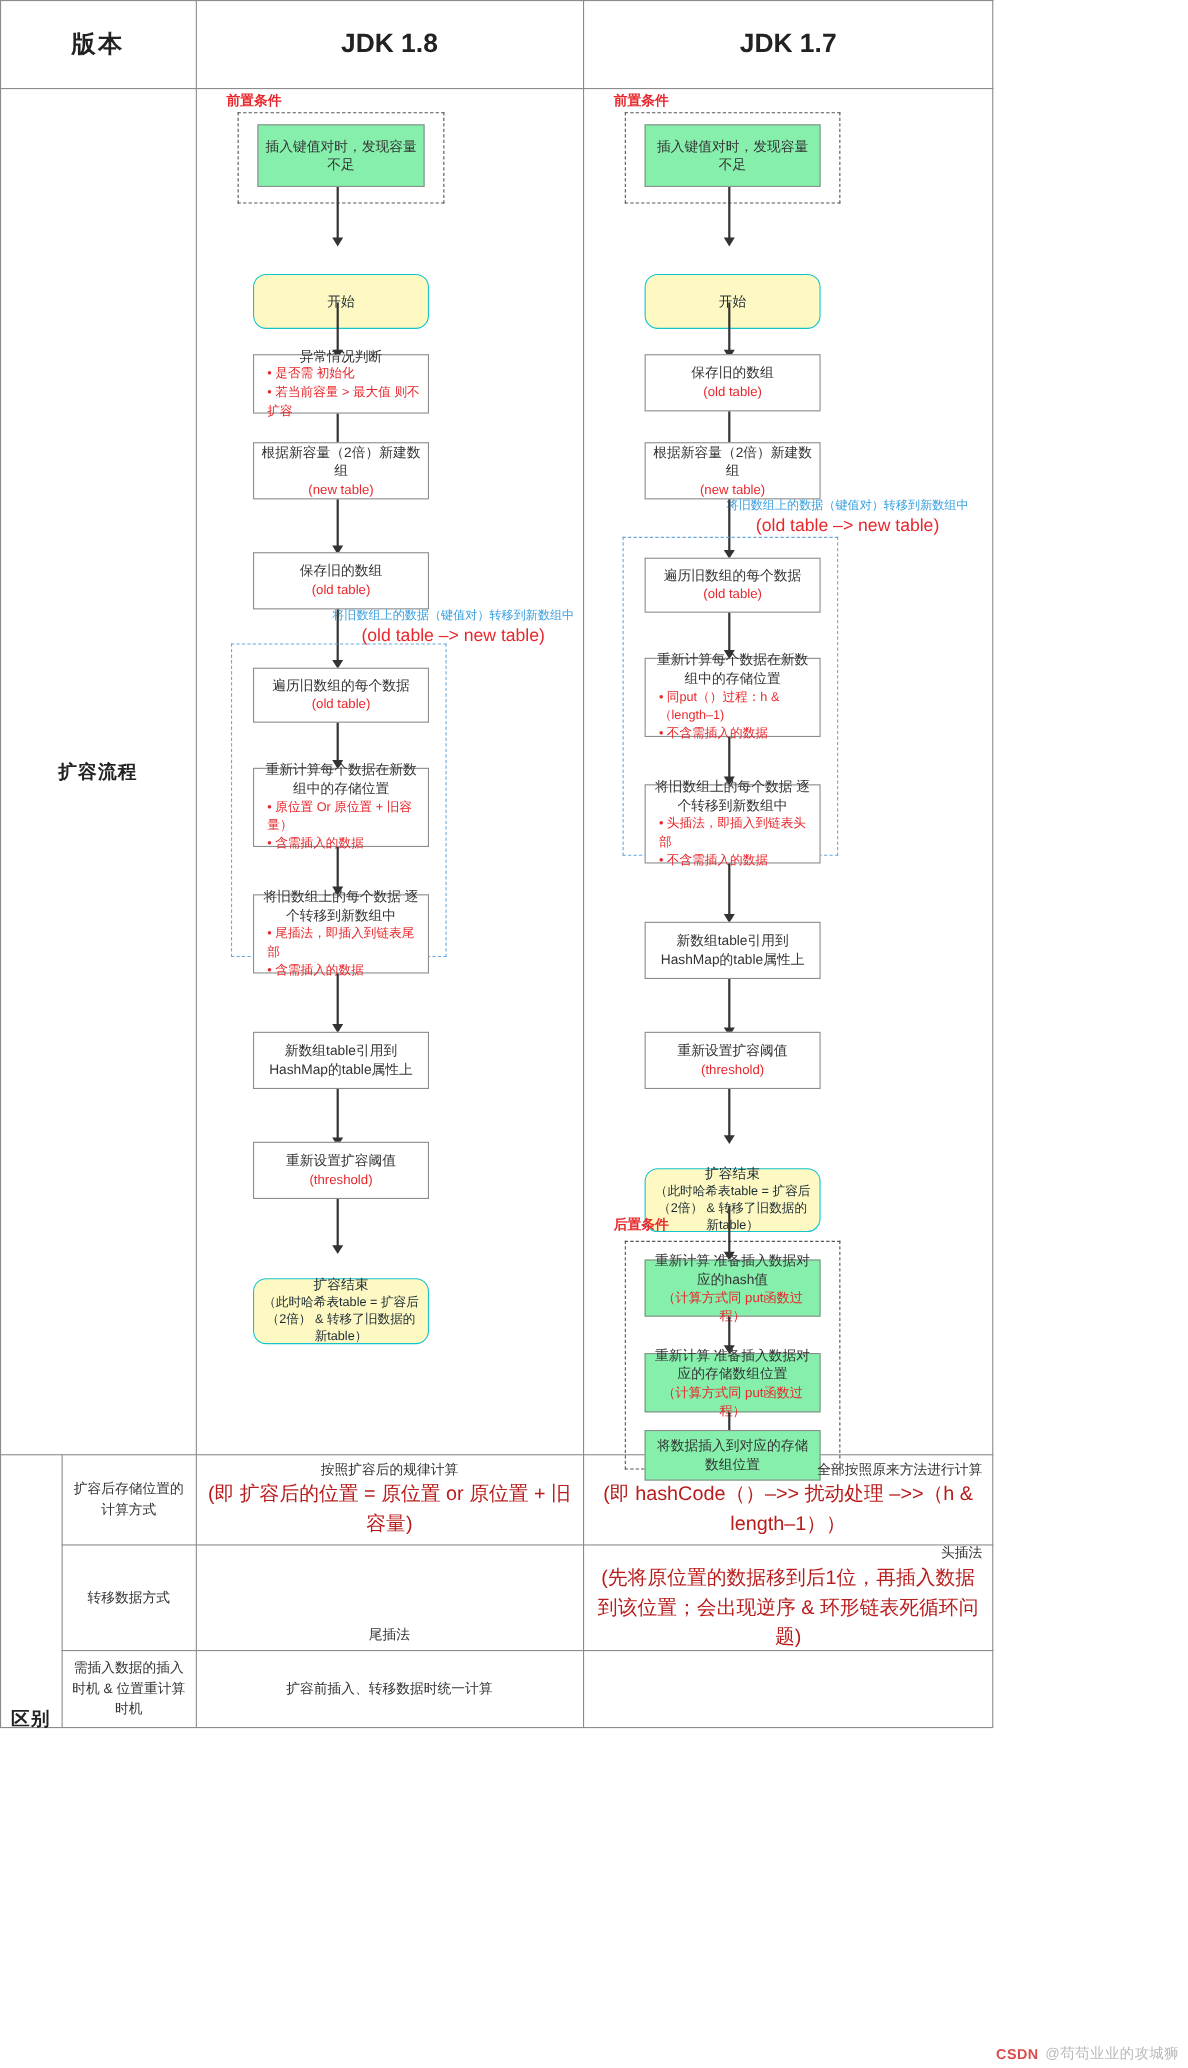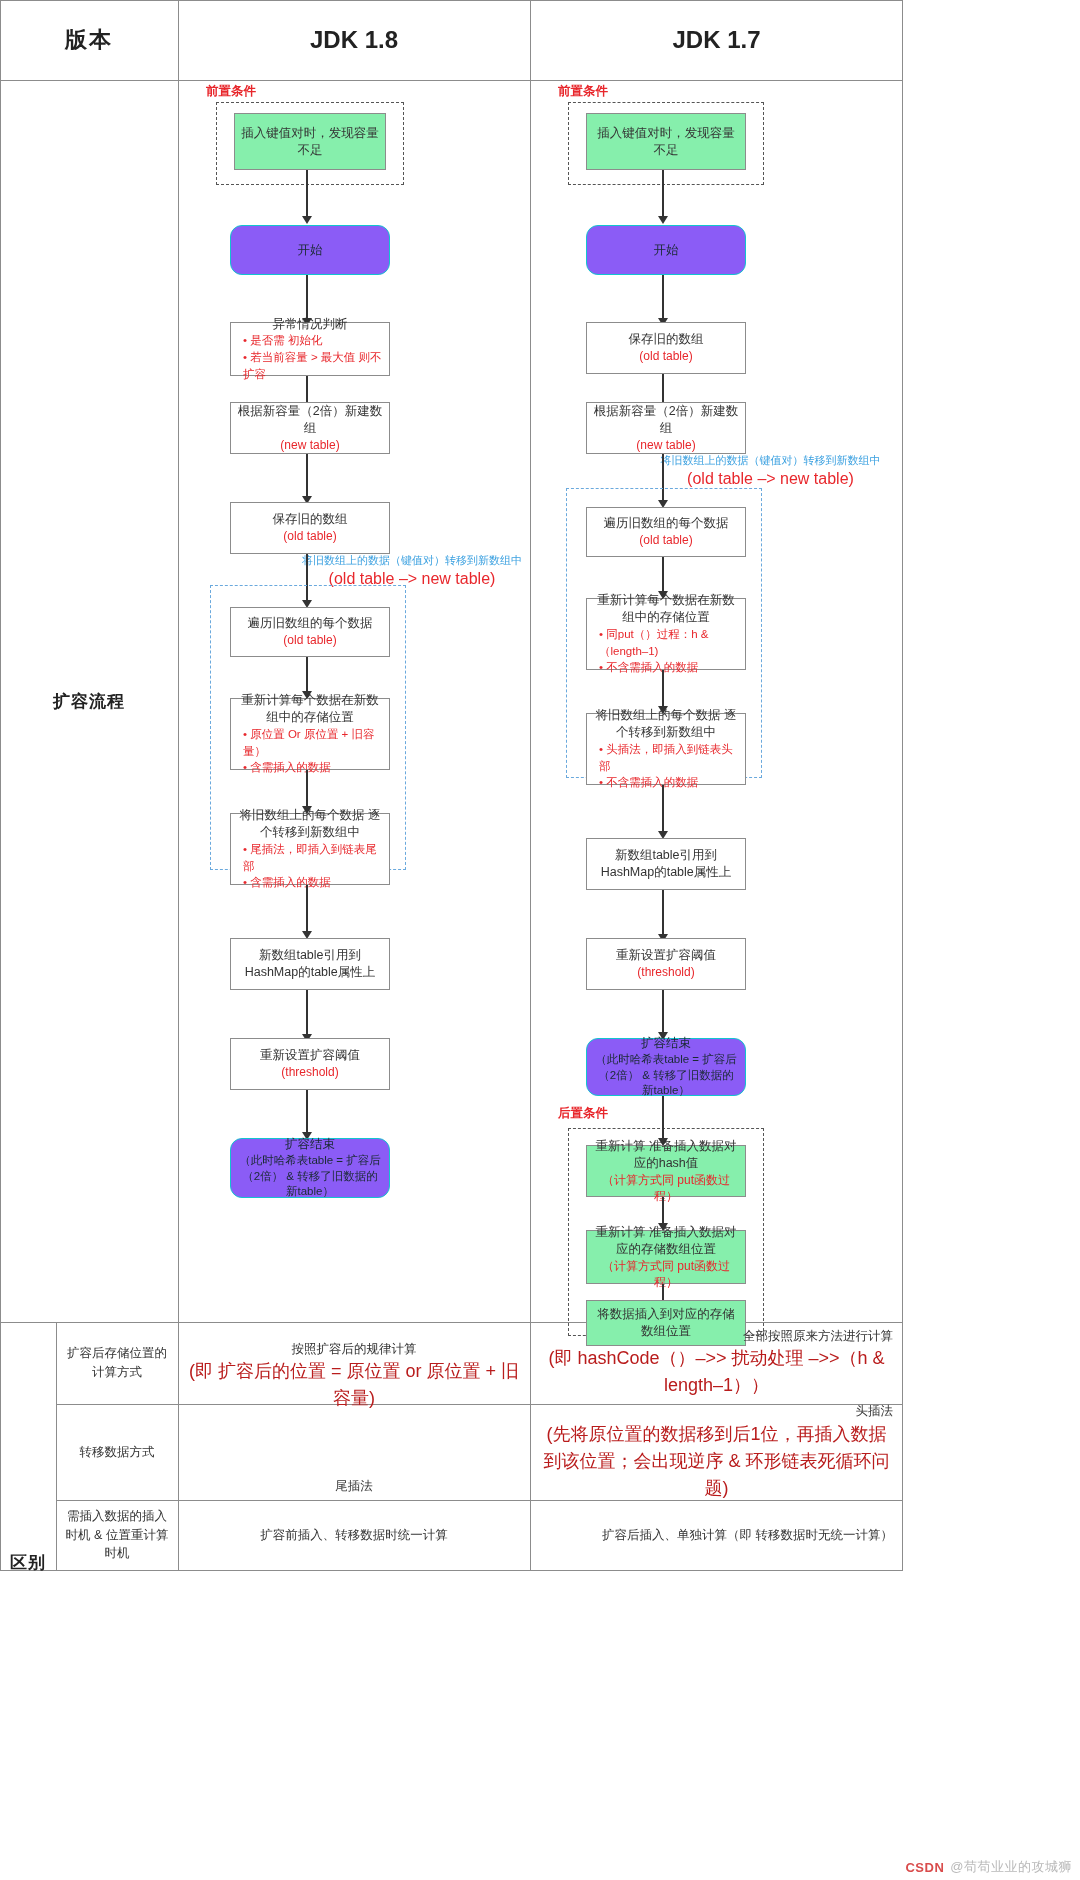--- a/index.html
+++ b/index.html
@@ -57,21 +57,21 @@
     position:absolute; border:1px solid #8c8c8c; background:#ffffff;
     display:flex; flex-direction:column; align-items:center; justify-content:center;
     text-align:center; padding:4px 6px;
   }
   .node .t  { font-size:12.5px; color:#333; line-height:1.35; }
   .node .sub{ font-size:12px; color:#e8272c; line-height:1.35; }
   .node .bl { font-size:11.5px; color:#e8272c; line-height:1.45; text-align:left; width:100%;}
   .bullets { width:100%; padding-left:6px; }
 
   .node.gray  { background:#86efac; border:1px solid #8c8c8c; }
-  .node.cyan  { background:#8b5cf6; border:1.5px solid #13c4cf; border-radius:12px; }
+  .node.cyan  { background:#fef9c3; border:1.5px solid #13c4cf; border-radius:12px;margin-top:24px; }
   .node.cyan .t { color:#1a2a33; font-size:12.5px;}
   .node.cyan .sub2 { color:#1a2a33; font-size:11.5px; line-height:1.35;}
 
   
   .conn { position:absolute; width:1.6px; background:#333; }
   .arrow {
     position:absolute; width:0; height:0;
     border-left:5.5px solid transparent; border-right:5.5px solid transparent;
     border-top:8px solid #333;
   }
@@ -338,21 +338,21 @@
     <div class="arrow" style="left:127.5px; top:1230px;"></div>
 
     <div class="node gray" style="left:56px; top:1220px; width:160px; height:46px;">
       <div class="t">将数据插入到对应的存储数组位置</div>
     </div>
   </div>
 
   <div id="cmp-label">区别</div>
 
   <div class="cmp-key" style="top:1322px; height:82px;">扩容后存储位置的计算方式</div>
-  <div class="cmp-v18" style="top:1322px; height:82px;margin-top:13px;">
+  <div class="cmp-v18" style="top:1322px; height:82px;">
     <div class="l1">按照扩容后的规律计算</div>
     <div class="l2">(即 扩容后的位置 = 原位置 or 原位置 + 旧容量)</div>
   </div>
   <div class="cmp-v17" style="top:1322px; height:82px;">
     <div class="l1">全部按照原来方法进行计算</div>
     <div class="l2">(即 hashCode（）–&gt;&gt; 扰动处理 –&gt;&gt;（h &amp; length–1））</div>
   </div>
 
   <div class="cmp-key" style="top:1404px; height:96px;">转移数据方式</div>
   <div class="cmp-v18" style="top:1438px; height:96px;">
@@ -360,22 +360,19 @@
   </div>
   <div class="cmp-v17" style="top:1404px; height:96px;">
     <div class="l1">头插法</div>
     <div class="l2">(先将原位置的数据移到后1位，再插入数据到该位置；会出现逆序 &amp; 环形链表死循环问题)</div>
   </div>
 
   <div class="cmp-key" style="top:1500px; height:70px;">需插入数据的插入时机 &amp; 位置重计算时机</div>
   <div class="cmp-v18" style="top:1500px; height:70px;">
     <div class="l1">扩容前插入、转移数据时统一计算</div>
   </div>
-  <div class="cmp-v17" style="top:1500px; height:70px;">
-    <div class="l1">扩容后插入、单独计算（即 转移数据时无统一计算）</div>
-  </div>
 
   <div id="watermark">
     <span class="csdn">CSDN</span>
     <span>@苟苟业业的攻城狮</span>
   </div>
 
 </div>
 
 </body></html>

